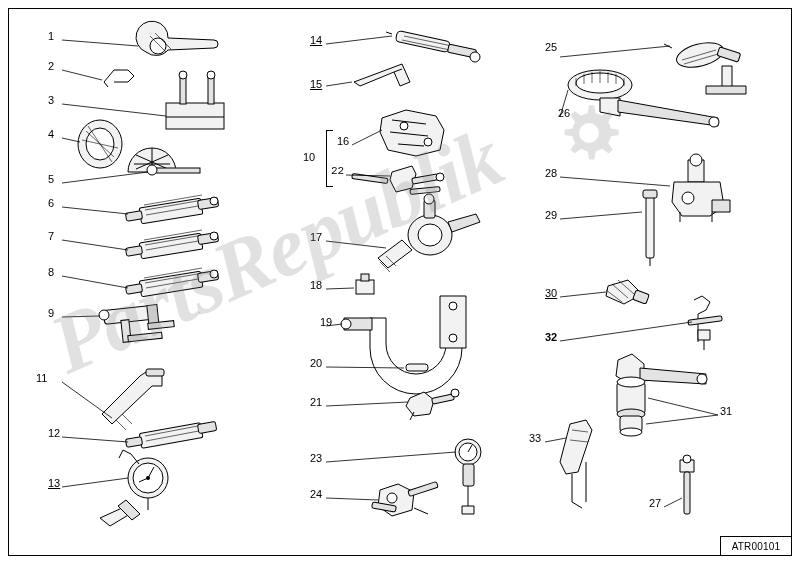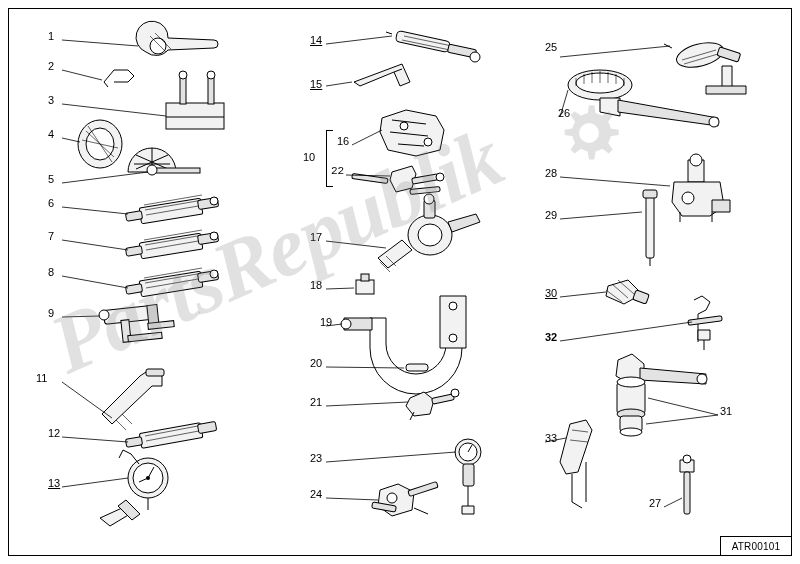--- a/index.html
+++ b/index.html
@@ -426,21 +426,21 @@
   <div class="callout" style="left:310px; top:453px;">23</div>
   <div class="callout" style="left:310px; top:489px;">24</div>
   <div class="callout" style="left:545px; top:42px;">25</div>
   <div class="callout" style="left:558px; top:108px;">26</div>
   <div class="callout" style="left:649px; top:498px;">27</div>
   <div class="callout" style="left:545px; top:168px;">28</div>
   <div class="callout" style="left:545px; top:210px;">29</div>
   <div class="callout" style="left:545px; top:288px;text-decoration:underline;">30</div>
   <div class="callout" style="left:720px; top:406px;">31</div>
   <div class="callout" style="left:545px; top:332px;font-weight:bold;">32</div>
-  <div class="callout" style="left:529px; top:433px;margin-left:16px;">33</div>
+  <div class="callout" style="left:529px; top:433px;">33</div>
 
   <div id="watermark">
     <div class="wm-text">PartsRepublik</div>
     <svg class="wm-gear" viewBox="0 0 100 100">
       <g fill="currentColor">
         <path d="M50 8 l8 0 l2 12 a32 32 0 0 1 10 4 l10 -7 l6 6 l-7 10 a32 32 0 0 1 4 10 l12 2 l0 8 l-12 2 a32 32 0 0 1 -4 10 l7 10 l-6 6 l-10 -7 a32 32 0 0 1 -10 4 l-2 12 l-8 0 l-2 -12 a32 32 0 0 1 -10 -4 l-10 7 l-6 -6 l7 -10 a32 32 0 0 1 -4 -10 l-12 -2 l0 -8 l12 -2 a32 32 0 0 1 4 -10 l-7 -10 l6 -6 l10 7 a32 32 0 0 1 10 -4 z"></path>
       </g>
       <circle cx="50" cy="50" r="15" fill="#ffffff"></circle>
     </svg>
   </div>

